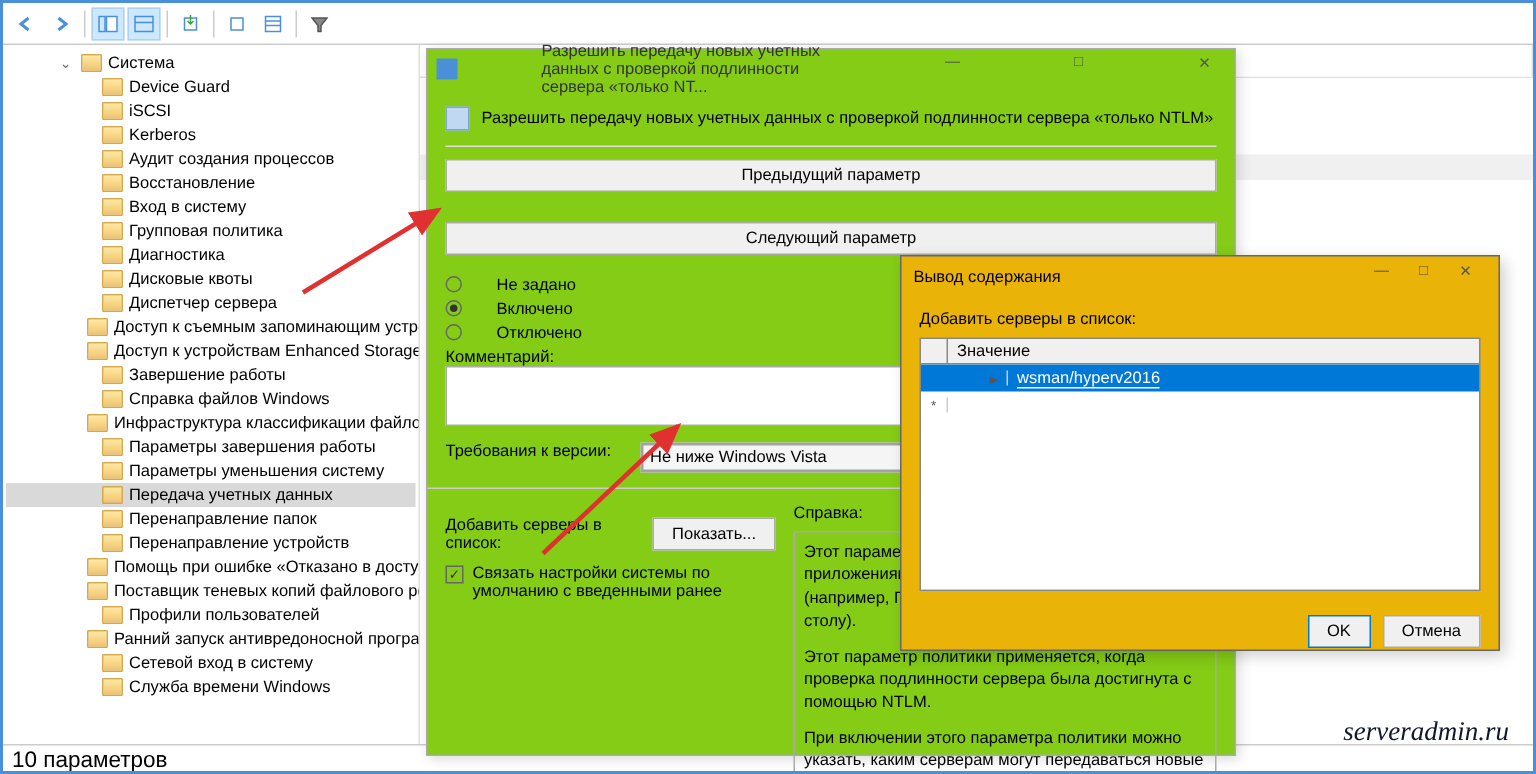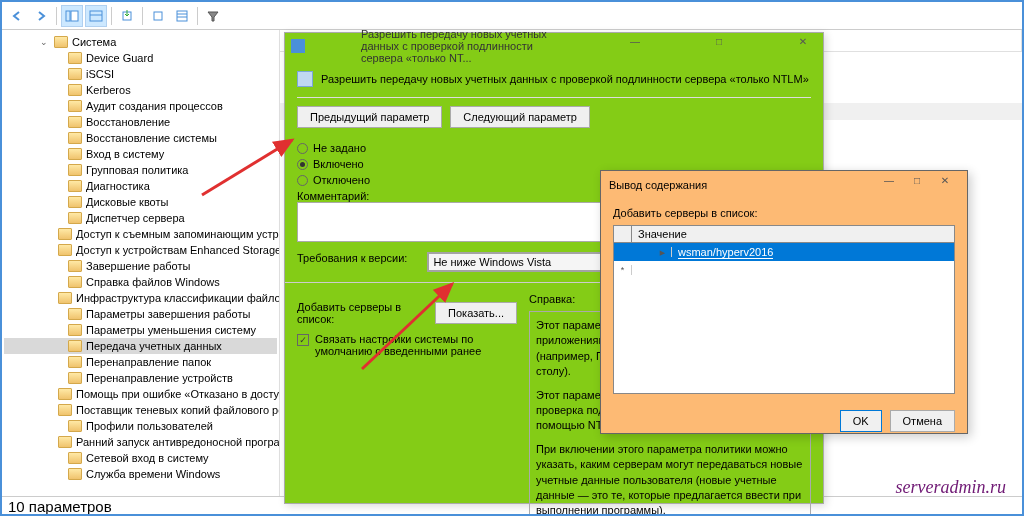--- a/index.html
+++ b/index.html
@@ -32,44 +32,44 @@
 
 
 .dlg1 { position: absolute; left: 282px; top: 30px; width: 540px; height: 472px; background: #84cc16; border: 1px solid #aaa; box-shadow: 2px 2px 8px rgba(0,0,0,0.15); }
 .dlg1 .titlebar { height: 26px; display: flex; align-items: center; padding: 0 6px; gap: 56px; }
 .dlg1 .titlebar .wicon { width: 14px; height: 14px; background: #4a90d9; }
 .dlg1 .titlebar .ttxt { flex: 1; font-size: 11px; color: #333; }
 .win-btn { width: 28px; height: 20px; text-align: center; font-size: 10px; color: #555; }
 .dlg1 .body { padding: 8px 12px; }
 .pol-head { display: flex; align-items: center; gap: 8px; padding: 4px 0 10px; border-bottom: 1px solid #ddd; margin-bottom: 8px; }
 .pol-head .picon { width: 16px; height: 16px; background: #c0d8f0; border: 1px solid #7aa7d6; }
-.btns-row { display: flex; gap: 8px; margin-bottom: 10px; }
+.btns-row { display: flex; gap: 20px; margin-bottom: 10px; flex-direction: column; }
 .wbtn { border: 1px solid #aaa; background: #f0f0f0; padding: 4px 12px; font-size: 11px; cursor: pointer; }
 .radios { display: inline-block; vertical-align: top; width: 120px; }
-.radio-row { display: flex; align-items: center; gap: 5px; margin: 4px 0; }
+.radio-row { display: flex; align-items: flex-start; gap: 23px; margin: 4px 0; }
 .radio { width: 11px; height: 11px; border: 1px solid #666; border-radius: 50%; display: flex; align-items: center; justify-content: center; }
 .radio.checked::after { content: ''; width: 5px; height: 5px; background: #333; border-radius: 50%; }
 .comment-block { display: inline-block; vertical-align: top; }
 .comment-block textarea { width: 330px; height: 40px; border: 1px solid #aaa; resize: none; font-size: 11px; }
 .req-row { margin-top: 8px; display:flex; gap: 20px; }
 .req-row input { width: 330px; border: 2px solid #a3a3a3; padding: 2px 4px; font-size: 11px; background: #f5f5f5; }
 .hr { border-top: 1px solid #ccc; margin: 10px -12px; }
 .cols { display: flex; gap: 12px; }
 .colL { width: 220px; }
 .colR { flex: 1; }
 .section-lbl { margin-bottom: 6px; }
 .show-row { display: flex; align-items: center; gap: 8px; margin: 8px 0; }
 .chk-row { display: flex; align-items: flex-start; gap: 6px; margin-top: 8px; }
 .chk { width: 12px; height: 12px; border: 1px solid #666; display: flex; align-items: center; justify-content: center; font-size: 9px; flex-shrink: 0; margin-top: 1px; }
 .chk.checked::after { content: '✓'; color: #333; }
 .help-box { border: 1px solid #aaa; height: 240px; padding: 6px; overflow: hidden; font-size: 11px; line-height: 1.4; }
 .help-box p { margin-bottom: 8px; }
 
 
-.dlg2 { position: absolute; left: 598px; top: 168px; width: 368px; height: 264px; background: #fdba74; border: 1px solid #666; box-shadow: 3px 3px 10px rgba(0,0,0,0.2); }
+.dlg2 { position: absolute; left: 598px; top: 168px; width: 400px; height: 264px; background: #eab308; border: 1px solid #666; box-shadow: 3px 3px 10px rgba(0,0,0,0.2); }
 .dlg2 .titlebar2 { height: 28px; display: flex; align-items: center; padding: 0 8px; }
 .dlg2 .titlebar2 .t { flex: 1; }
 .dlg2 .body2 { padding: 8px 12px; }
 .grid-box { border: 1px solid #888; margin-top: 6px; }
 .grid-head { display: flex; background: #f0f0f0; border-bottom: 1px solid #888; }
 .grid-head .gh0 { width: 18px; border-right: 1px solid #888; }
 .grid-head .gh1 { flex: 1; padding: 2px 6px; }
 .grid-row { display: flex; height: 18px; align-items: center; }
 .grid-row .gc0 { width: 18px; border-right: 1px solid #ccc; text-align: center; font-size: 9px; color: #555; }
 .grid-row .gc1 { flex: 1; padding: 0 6px; }
@@ -79,21 +79,21 @@
 .grid-body { height: 150px; background: #fff; }
 .dlg2 .btm { display: flex; justify-content: flex-end; gap: 8px; padding: 8px 12px; }
 .wbtn.def { border: 1px solid #0078d7; }
 
 
 .arrow-red { position: absolute; pointer-events: none; }
 .arrow-red.a1 { left: 190px; top: 128px; width: 110px; height: 70px; }
 .arrow-red.a2 { left: 350px; top: 272px; width: 110px; height: 100px; }
 .arrow-red svg { width: 100%; height: 100%; }
 
-.watermark { position: absolute; right: 16px; bottom: 16px; font-family: "Comic Sans MS", cursive; font-size: 18px; color: #701a75; font-style: italic; pointer-events: none; }
+.watermark { position: absolute; right: 16px; bottom: 16px; font-family: "Comic Sans MS", cursive; font-size: 18px; color: #0f172a; font-style: italic; pointer-events: none; }
 .sel-uline { border-bottom: 1px solid #fff; }
 </style>
 </head>
 <body>
 
 <div class="toolbar">
   <div class="tb-btn">
       <svg width="12" height="12">
         <path d="M8 2 L3 6 L8 10" stroke="#4a90d9" stroke-width="2" fill="none"></path>
       </svg>
@@ -170,25 +170,20 @@
         </div>
         <div class="tree-item">
           <span class="arrow"></span>
           <span class="folder-icon"></span>
           <span>Аудит создания процессов</span>
         </div>
         <div class="tree-item">
           <span class="arrow"></span>
           <span class="folder-icon"></span>
           <span>Восстановление</span>
-        </div>
-        <div class="tree-item">
-          <span class="arrow"></span>
-          <span class="folder-icon"></span>
-          <span>Восстановление системы</span>
         </div>
         <div class="tree-item">
           <span class="arrow"></span>
           <span class="folder-icon"></span>
           <span>Вход в систему</span>
         </div>
         <div class="tree-item">
           <span class="arrow"></span>
           <span class="folder-icon"></span>
           <span>Групповая политика</span>

